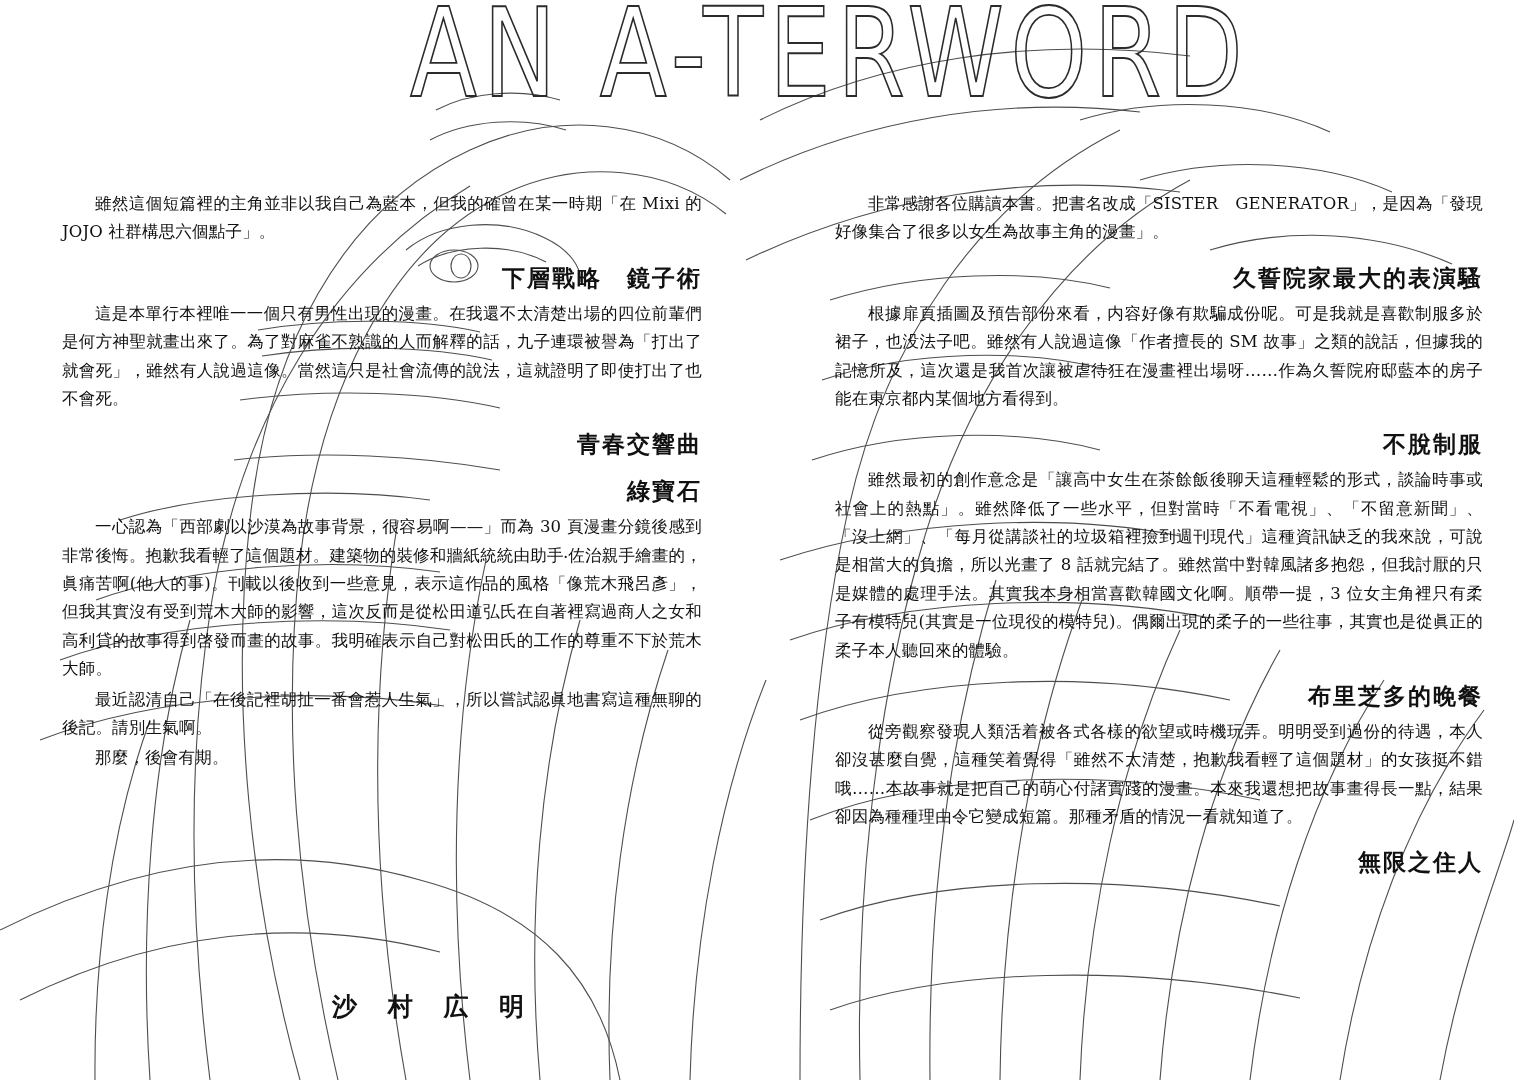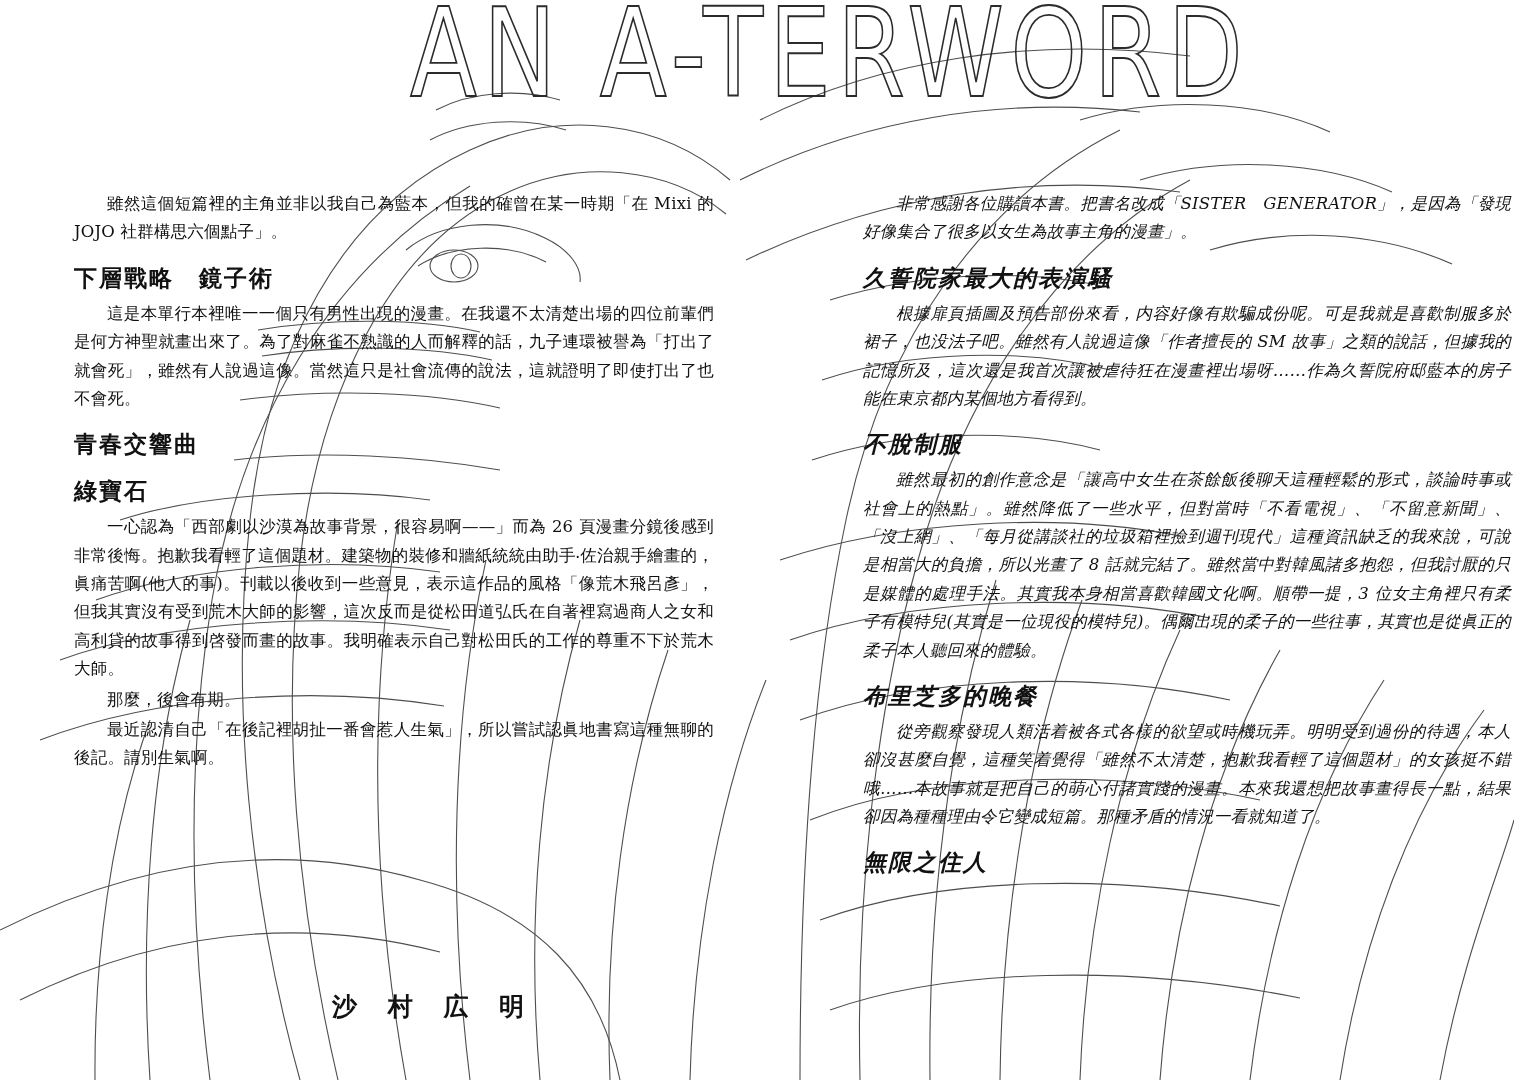--- a/index.html
+++ b/index.html
@@ -53,27 +53,26 @@
     position: absolute;
     top: 0;
     z-index: 2;
   }
   .page.left  { left: 0;    width: 757px; height: 1080px; }
   .page.right { left: 757px; width: 757px; height: 1080px; }
 
   .column {
     position: absolute;
     top: 190px;
-    margin-left: 12px;
   }
   .page.left .column  { left: 62px;  width: 640px; }
-  .page.right .column { left: 94px;  width: 648px; font-style: italic; }
+  .page.right .column { left: 78px;  width: 648px; }
 
   .section-title {
-    text-align: left;
+    text-align: right;
     font-size: 23px;
     font-weight: 700;
     letter-spacing: 2px;
     margin: 16px 0 6px 0;
     font-family: "DejaVu Serif", "Liberation Serif", serif;
   }
 
   p.body {
     margin: 0 0 2px 0;
     font-size: 16.5px;
@@ -166,23 +165,23 @@
   <div class="column">
 
     <p class="body">雖然這個短篇裡的主角並非以我自己為藍本，但我的確曾在某一時期「在 Mixi 的 JOJO 社群構思六個點子」。</p>
 
     <h2 class="section-title">下層戰略　鏡子術</h2>
     <p class="body">這是本單行本裡唯一一個只有男性出現的漫畫。在我還不太清楚出場的四位前輩們是何方神聖就畫出來了。為了對麻雀不熟識的人而解釋的話，九子連環被譽為「打出了就會死」，雖然有人說過這像。當然這只是社會流傳的說法，這就證明了即使打出了也不會死。</p>
 
     <h2 class="section-title">青春交響曲</h2>
 
     <h2 class="section-title">綠寶石</h2>
-    <p class="body">一心認為「西部劇以沙漠為故事背景，很容易啊——」而為 26 頁漫畫分鏡後感到非常後悔。抱歉我看輕了這個題材。建築物的裝修和牆紙統統由助手‧佐治親手繪畫的，眞痛苦啊(他人的事)。刊載以後收到一些意見，表示這作品的風格「像荒木飛呂彥」，但我其實沒有受到荒木大師的影響，這次反而是從松田道弘氏在自著裡寫過商人之女和高利貸的故事得到啓發而畫的故事。我明確表示自己對松田氏的工作的尊重不下於荒木大師。</p>
+    <p class="body">一心認為「西部劇以沙漠為故事背景，很容易啊——」而為 30 頁漫畫分鏡後感到非常後悔。抱歉我看輕了這個題材。建築物的裝修和牆紙統統由助手‧佐治親手繪畫的，眞痛苦啊(他人的事)。刊載以後收到一些意見，表示這作品的風格「像荒木飛呂彥」，但我其實沒有受到荒木大師的影響，這次反而是從松田道弘氏在自著裡寫過商人之女和高利貸的故事得到啓發而畫的故事。我明確表示自己對松田氏的工作的尊重不下於荒木大師。</p>
+    <p class="body">最近認清自己「在後記裡胡扯一番會惹人生氣」，所以嘗試認眞地書寫這種無聊的後記。請別生氣啊。</p>
     <p class="body">那麼，後會有期。</p>
-    <p class="body">最近認清自己「在後記裡胡扯一番會惹人生氣」，所以嘗試認眞地書寫這種無聊的後記。請別生氣啊。</p>
 
   </div>
 
   <div class="signature">沙 村 広 明</div>
 </div>
 
 <div class="page right">
   <div class="column">
 
     <p class="body">非常感謝各位購讀本書。把書名改成「SISTER　GENERATOR」，是因為「發現好像集合了很多以女生為故事主角的漫畫」。</p>

